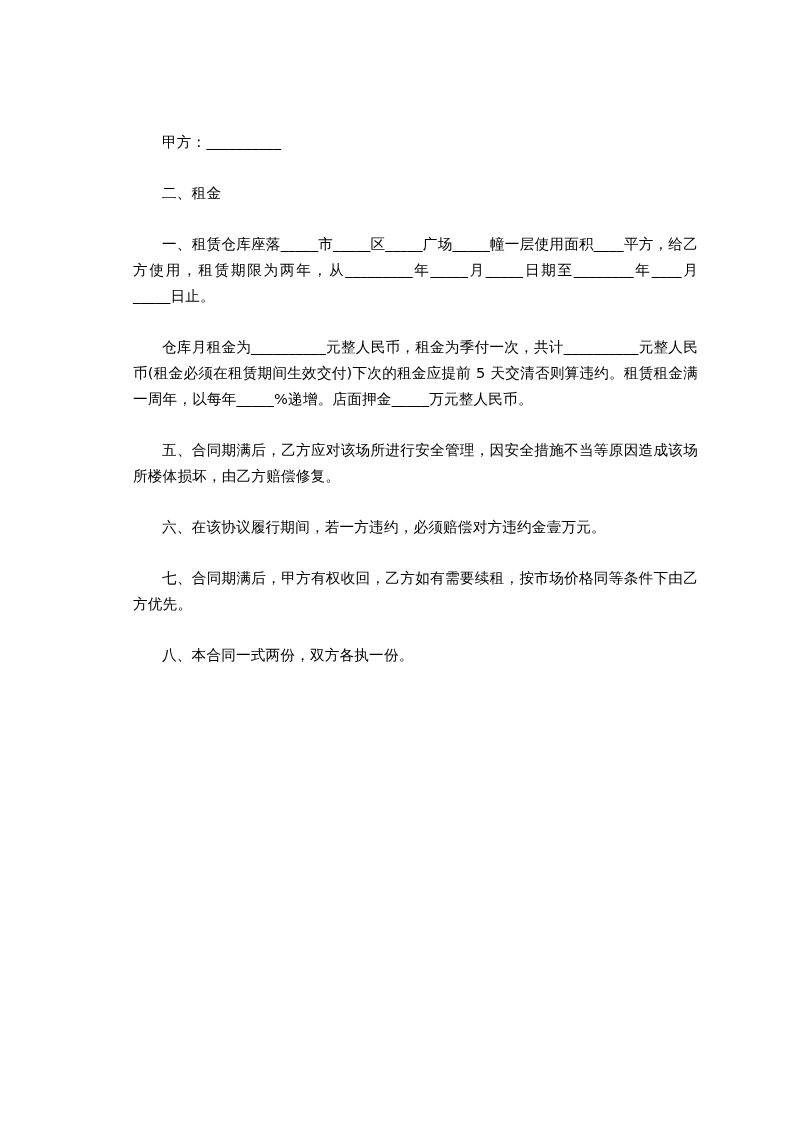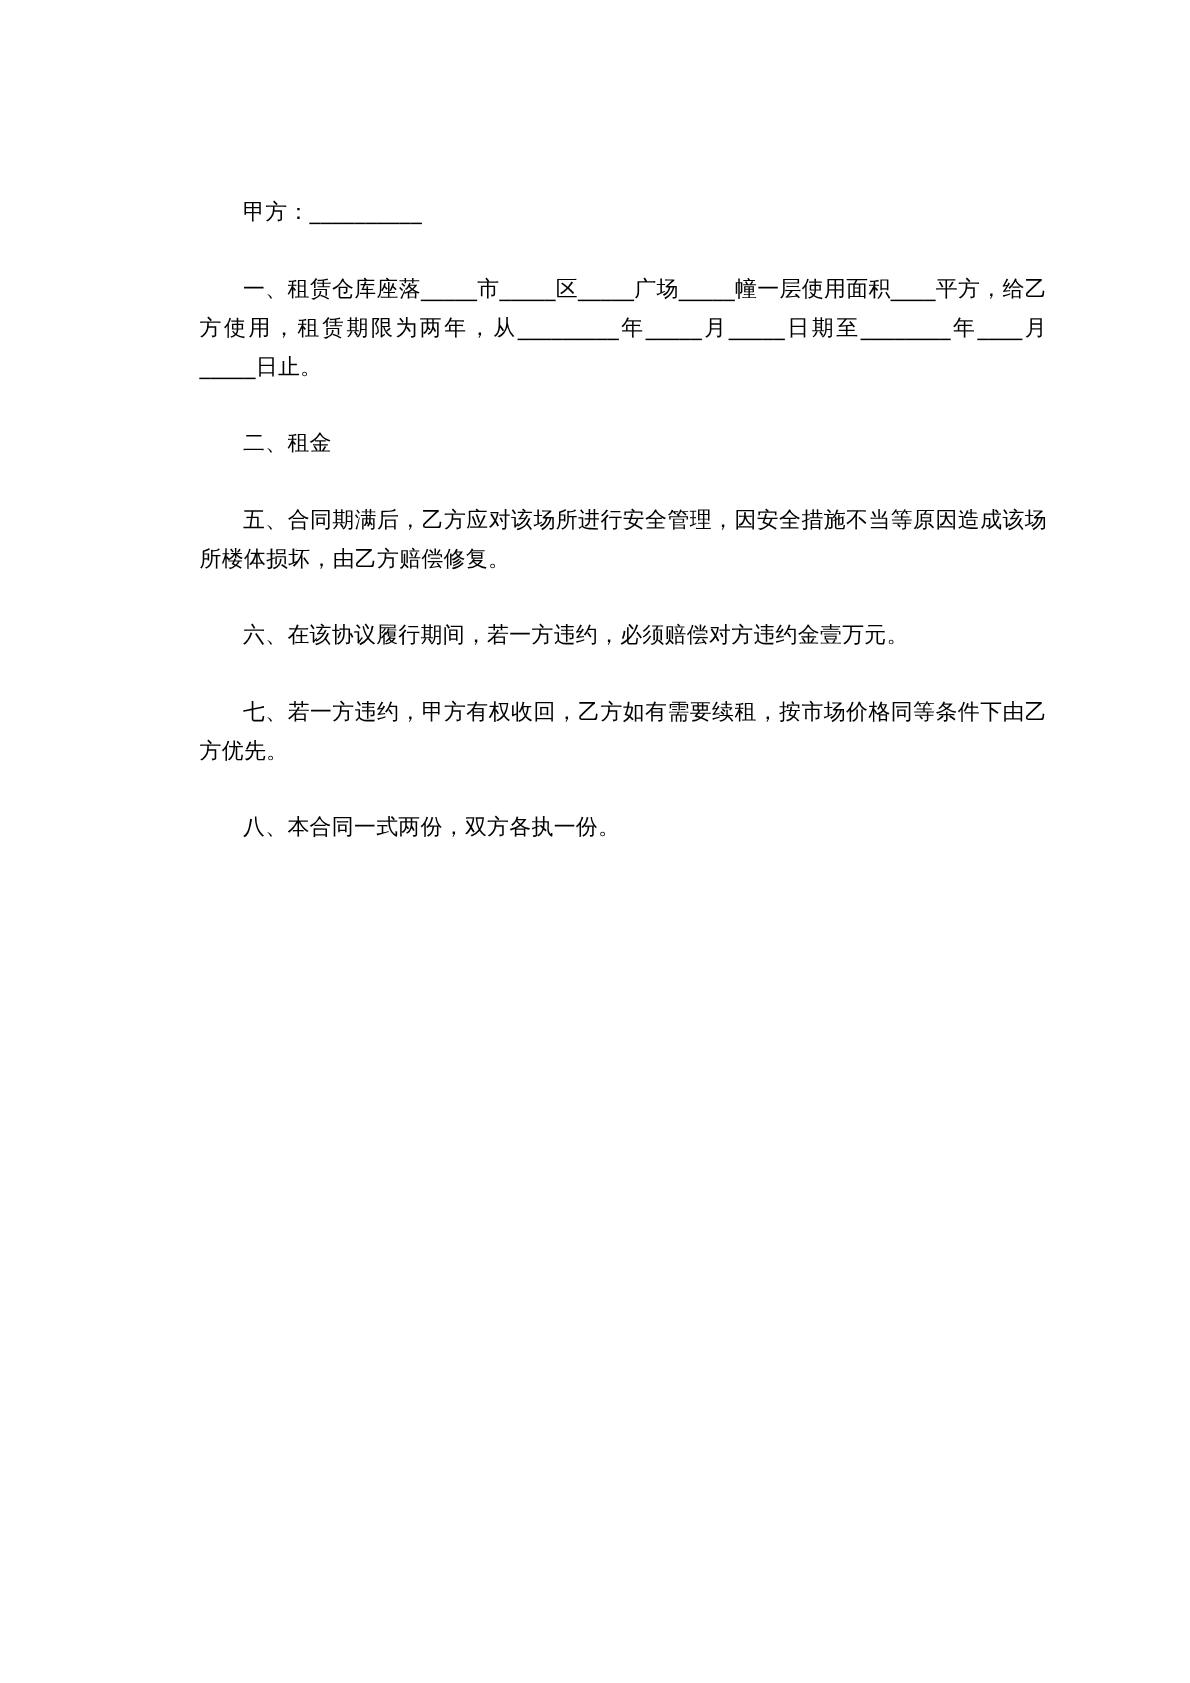--- a/index.html
+++ b/index.html
@@ -37,20 +37,21 @@
   p.para.last {
     margin-bottom: 0;
   }
 </style>
 </head>
 <body>
 
 <div class="page">
   <div class="doc-body">
     <p class="para indent">甲方：__________</p>
+    <p class="para indent">二、租金</p>
     <p class="para indent">一、租赁仓库座落_____市_____区_____广场_____幢一层使用面积____平方，给乙方使用，租赁期限为两年，从_________年_____月_____日期至________年____月_____日止。</p>
-    <p class="para indent">二、租金</p>
+    <p class="para indent">仓库月租金为__________元整人民币，租金为季付一次，共计__________元整人民币(租金必须在租赁期间生效交付)下次的租金应提前 5 天交清否则算违约。租赁租金满一周年，以每年_____%递增。店面押金_____万元整人民币。</p>
     <p class="para indent">五、合同期满后，乙方应对该场所进行安全管理，因安全措施不当等原因造成该场所楼体损坏，由乙方赔偿修复。</p>
     <p class="para indent">六、在该协议履行期间，若一方违约，必须赔偿对方违约金壹万元。</p>
-    <p class="para indent">七、若一方违约，甲方有权收回，乙方如有需要续租，按市场价格同等条件下由乙方优先。</p>
+    <p class="para indent">七、合同期满后，甲方有权收回，乙方如有需要续租，按市场价格同等条件下由乙方优先。</p>
     <p class="para indent last">八、本合同一式两份，双方各执一份。</p>
   </div>
 </div>
 
 </body></html>

